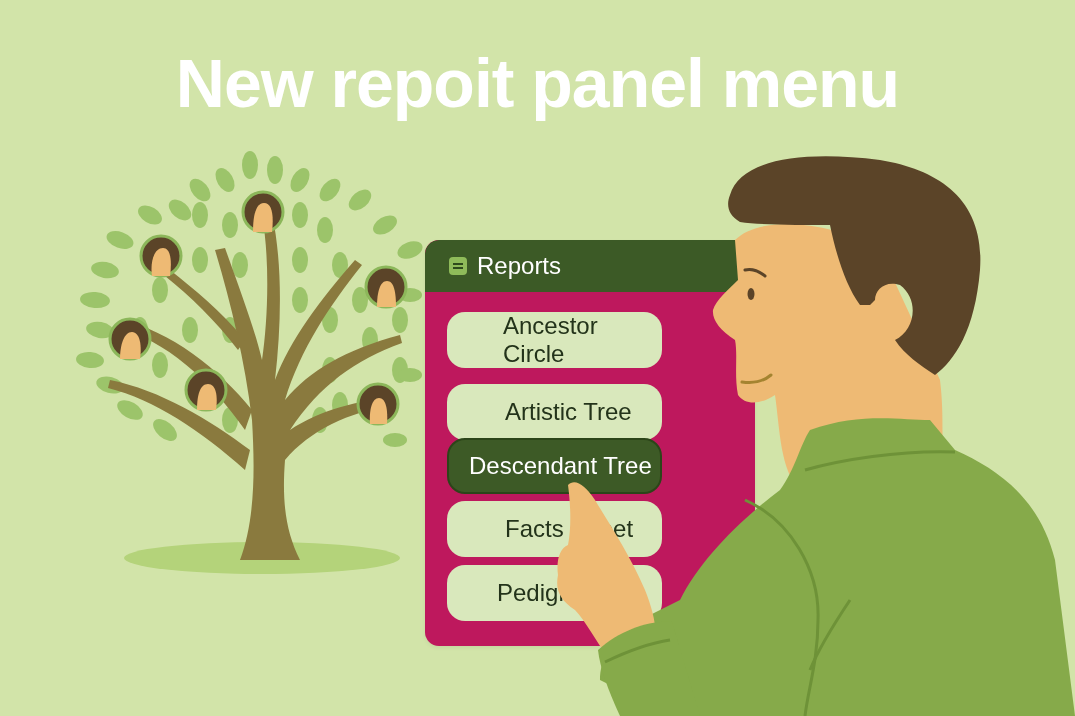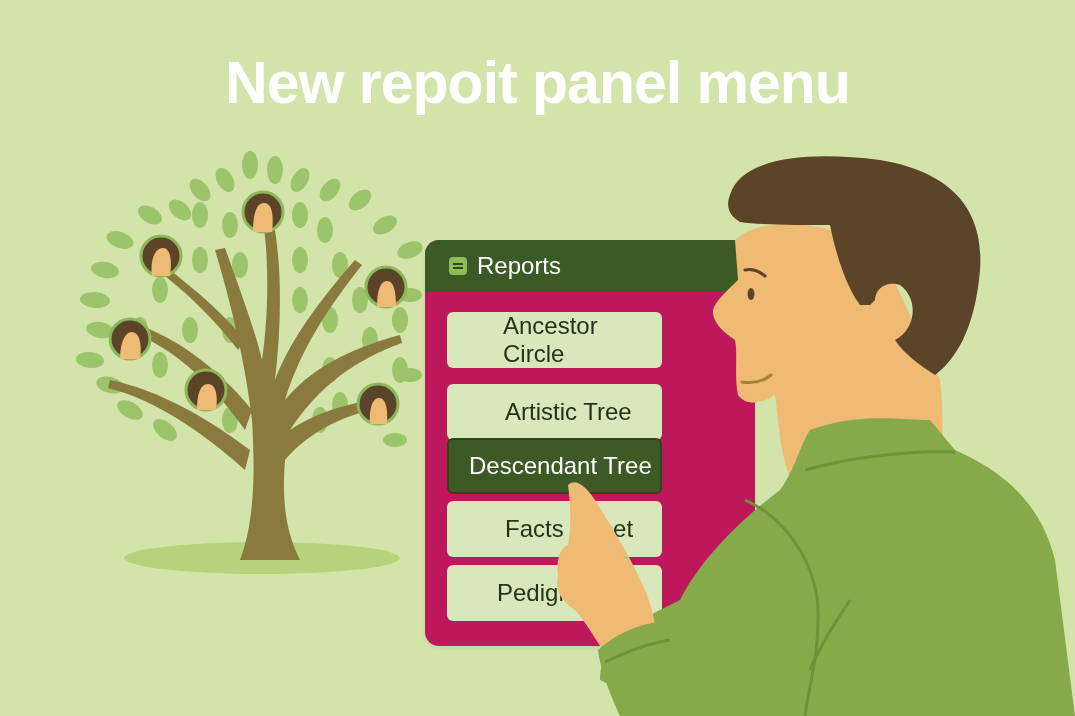--- a/index.html
+++ b/index.html
@@ -1,26 +1,26 @@
 <!DOCTYPE html>
 <html><head>
 <meta charset="utf-8">
 <style>
   html,body{margin:0;padding:0;}
   body{width:1075px;height:716px;overflow:hidden;background:#d2e4a9;position:relative;font-family:"Liberation Sans",sans-serif;}
-  .title{position:absolute;left:0;top:38px;width:1075px;text-align:center;color:#ffffff;font-weight:bold;font-size:59px;letter-spacing:-1px;line-height:90px;}
+  .title{position:absolute;left:0;top:38px;width:1075px;text-align:center;color:#ffffff;font-weight:bold;font-size:68px;letter-spacing:-1px;line-height:90px;}
   .scene{position:absolute;left:0;top:0;width:1075px;height:716px;}
   .panel{position:absolute;left:425px;top:240px;width:330px;height:406px;background:#be185d;border-radius:14px;overflow:hidden;box-shadow:0 2px 4px rgba(0,0,0,0.06);}
   .panel-header{height:52px;background:#3c5a26;display:flex;align-items:center;padding-left:24px;border-radius:14px 14px 0 0;}
   .menu-icon{width:18px;height:18px;background:#8fbb5a;border-radius:4px;position:relative;margin-right:10px;}
   .menu-icon::before,.menu-icon::after{content:"";position:absolute;left:4px;right:4px;height:2px;background:#2e4a1c;}
   .menu-icon::before{top:6px;}
   .menu-icon::after{top:10px;}
   .panel-title{color:#ffffff;font-size:24px;}
-  .item{position:absolute;left:22px;width:215px;height:56px;border-radius:6px;background:#d9e8bc;color:#23331a;font-size:24px;display:flex;align-items:center;box-sizing:border-box;}
+  .item{position:absolute;left:22px;width:215px;height:56px;border-radius:18px;background:#d9e8bc;color:#23331a;font-size:24px;display:flex;align-items:center;box-sizing:border-box;}
   .item.active{background:#3d5a26;color:#ffffff;border:2px solid #2c4519;}
   .person{position:absolute;left:0;top:0;}
 </style>
 </head>
 <body>
 
 <div class="title">New repoit panel menu</div>
 
 <svg class="scene" width="1075" height="716" viewBox="0 0 1075 716">
   <ellipse cx="262" cy="558" rx="138" ry="16" fill="#b4d37a"></ellipse>

